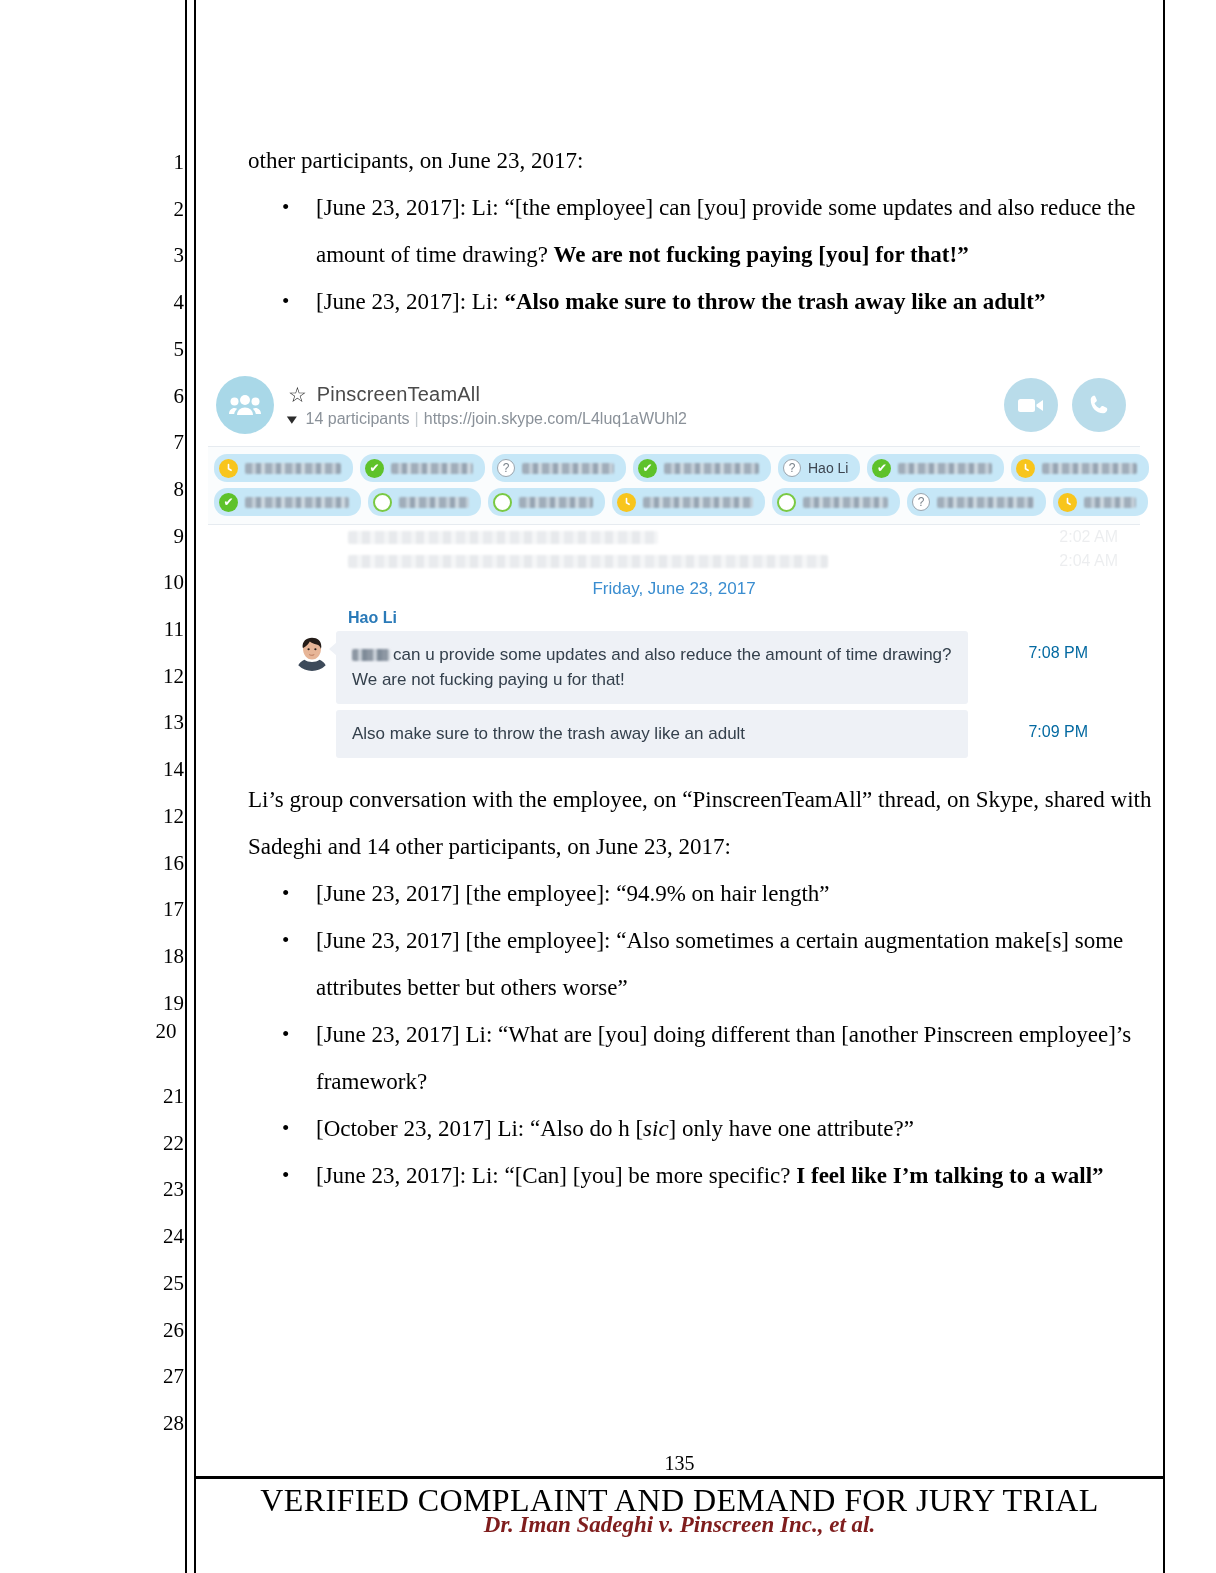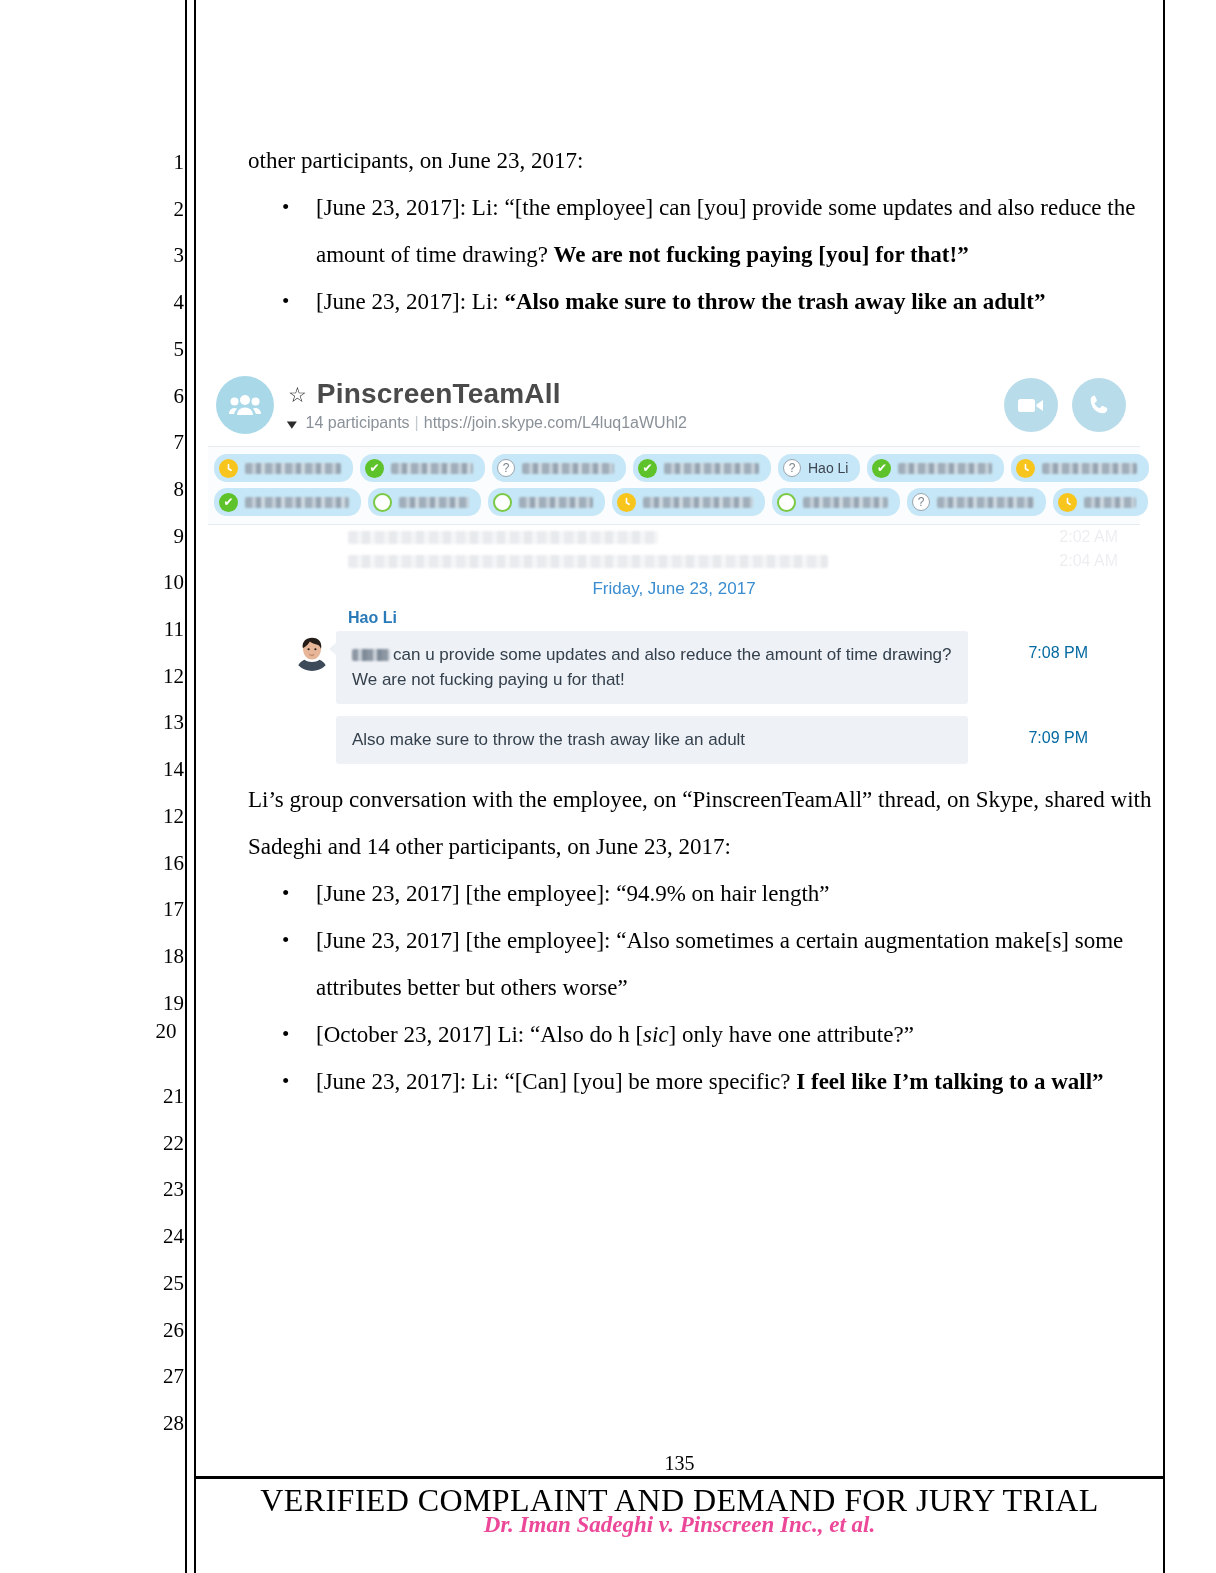--- a/index.html
+++ b/index.html
@@ -124,23 +124,23 @@
     display: flex;
     align-items: center;
     gap: 10px;
   }
   .sk-star {
     color: #2b2b2b;
     font-size: 21px;
     line-height: 1;
   }
   .sk-title {
-    font-size: 28px;
+    font-size: 20px;
     color: #4a4a4a;
-    font-weight: 700;
+    font-weight: 400;
     letter-spacing: .2px;
   }
   .sk-subrow {
     display: flex;
     align-items: center;
     gap: 10px;
     margin-top: 4px;
   }
   .sk-chev {
     color: #2b2b2b;
@@ -255,21 +255,21 @@
   .sender {
     font-size: 16px;
     font-weight: bold;
     color: #2a7ab8;
     margin-left: 140px;
     margin-bottom: 4px;
   }
   .msgrow {
     display: flex;
     align-items: flex-start;
-    margin-bottom: 12px;
+    margin-bottom: 6px;
   }
   .avatar-slot {
     width: 48px;
     margin-left: 80px;
     flex: 0 0 auto;
     display: flex;
     justify-content: center;
     padding-top: 2px;
   }
   .avatar {
@@ -346,21 +346,21 @@
   }
   .footer-case {
     position: absolute;
     left: 194px;
     width: 971px;
     top: 1512px;
     text-align: center;
     font-size: 23px;
     font-style: italic;
     font-weight: bold;
-    color: #ec4899;
+    color: #7f1d1d;
     font-family: "Liberation Serif", serif;
   }
 </style>
 </head>
 <body>
 
 <div id="page">
 
   <div class="rule-v rule-left-a"></div>
   <div class="rule-v rule-left-b"></div>
@@ -565,20 +565,21 @@
           </div>
       </div>
     </div>
   </div>
 
   <div class="content" style="top:776px;">
     <p class="para">Li’s group conversation with the employee, on “PinscreenTeamAll” thread, on Skype, shared with Sadeghi and 14 other participants, on June 23, 2017:</p>
     <ul class="bullets" id="bottom-bullets">
         <li><span>[June 23, 2017] [the employee]: “94.9% on hair length”</span></li>
         <li><span>[June 23, 2017] [the employee]: “Also sometimes a certain augmentation make[s] some attributes better but others worse”</span></li>
+        <li><span>[June 23, 2017] Li: “What are [you] doing different than [another Pinscreen employee]’s framework?</span></li>
         <li><span>[October 23, 2017] Li: “Also do h [</span><span class="ital">sic</span><span>] only have one attribute?”</span></li>
         <li><span>[June 23, 2017]: Li: “[Can] [you] be more specific? </span><span class="bold">I feel like I’m talking to a wall”</span></li>
       </ul>
   </div>
 
   <div class="pagenum">135</div>
   <div class="footer-title">VERIFIED COMPLAINT AND DEMAND FOR JURY TRIAL</div>
   <div class="footer-case">Dr. Iman Sadeghi v. Pinscreen Inc., et al.</div>
 
 </div>

